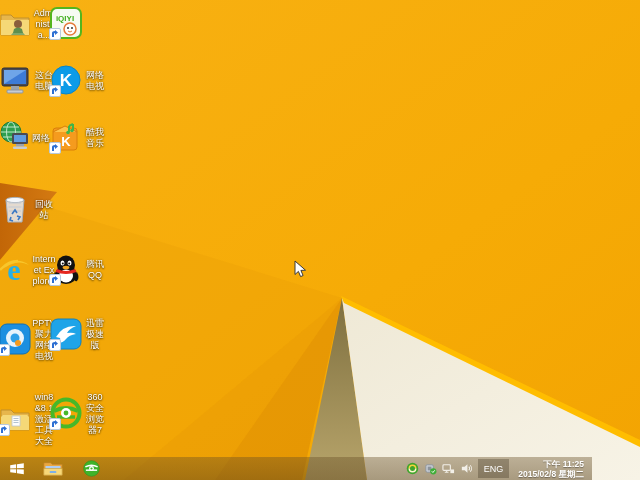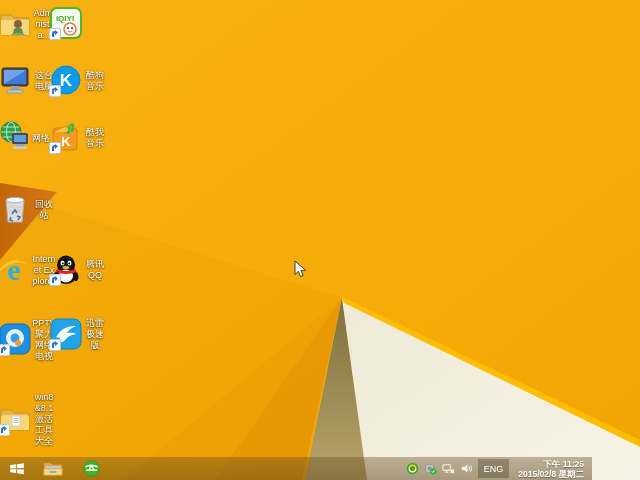--- a/index.html
+++ b/index.html
@@ -152,21 +152,21 @@
         <circle cx="17" cy="17" r="14" fill="#0C9BE8"></circle>
         <circle cx="17" cy="17" r="14" fill="none" stroke="#0A84C6" stroke-width="1"></circle>
         <text x="17" y="23" font-size="17" font-weight="bold" fill="#fff" text-anchor="middle" font-family="Liberation Sans,sans-serif">K</text>
       </svg>
       <span class="shortcut-badge">
         <svg width="8" height="8" viewBox="0 0 8 8">
             <path d="M1 7 L1 3 Q1 1 4 1 L4 0 L7 2.5 L4 5 L4 3 Q3 3 3 4 L3 7 Z" fill="#2D6FD2"></path>
           </svg>
       </span>
     </div>
-    <div class="icon-label">酷狗音乐</div>
+    <div class="icon-label">网络电视</div>
   </div>
 
   <div class="icon-cell" style="left:-2px;top:120px">
     <div class="icon-art">
       <svg width="34" height="34" viewBox="0 0 34 34">
         <circle cx="13" cy="12" r="10" fill="#2E9E4F"></circle>
         <circle cx="13" cy="12" r="10" fill="none" stroke="#1F7A3A" stroke-width="1"></circle>
         <ellipse cx="13" cy="12" rx="4.5" ry="10" fill="none" stroke="#BFE8CB" stroke-width="1"></ellipse>
         <path d="M3 12 h20 M5 7 h16 M5 17 h16" stroke="#BFE8CB" stroke-width="1" fill="none"></path>
         <rect x="14" y="13" width="16" height="11" rx="1.5" fill="#4A4A52"></rect>
@@ -290,20 +290,37 @@
       </svg>
       <span class="shortcut-badge">
         <svg width="8" height="8" viewBox="0 0 8 8">
             <path d="M1 7 L1 3 Q1 1 4 1 L4 0 L7 2.5 L4 5 L4 3 Q3 3 3 4 L3 7 Z" fill="#2D6FD2"></path>
           </svg>
       </span>
     </div>
     <div class="icon-label">win8&amp;8.1激活工具大全</div>
   </div>
 
+  <div class="icon-cell" style="left:49px;top:390px">
+    <div class="icon-art">
+      <svg width="34" height="34" viewBox="0 0 34 34">
+        <circle cx="17" cy="17" r="13.5" fill="none" stroke="#47B829" stroke-width="4"></circle>
+        <path d="M5 15 Q17 9 29 15" stroke="#47B829" stroke-width="4" fill="none"></path>
+        <path d="M8 21 h18" stroke="#47B829" stroke-width="3.4"></path>
+        <circle cx="17" cy="17" r="5" fill="#fff"></circle>
+        <circle cx="17" cy="17" r="2.4" fill="#47B829"></circle>
+      </svg>
+      <span class="shortcut-badge">
+        <svg width="8" height="8" viewBox="0 0 8 8">
+            <path d="M1 7 L1 3 Q1 1 4 1 L4 0 L7 2.5 L4 5 L4 3 Q3 3 3 4 L3 7 Z" fill="#2D6FD2"></path>
+          </svg>
+      </span>
+    </div>
+    <div class="icon-label">360安全浏览器7</div>
+  </div>
 
   <div id="taskbar">
     <div class="tb-left">
       <div class="tb-btn" id="start-button">
         <svg width="18" height="17" viewBox="0 0 20 20">
           <g fill="#FFFFFF">
             <polygon points="2,6.2 9,5.1 9,9.6 2,9.9"></polygon>
             <polygon points="10,4.9 18,3.7 18,9.5 10,9.6"></polygon>
             <polygon points="2,10.9 9,11 9,15.4 2,14.4"></polygon>
             <polygon points="10,11 18,11.1 18,16.7 10,15.6"></polygon>

